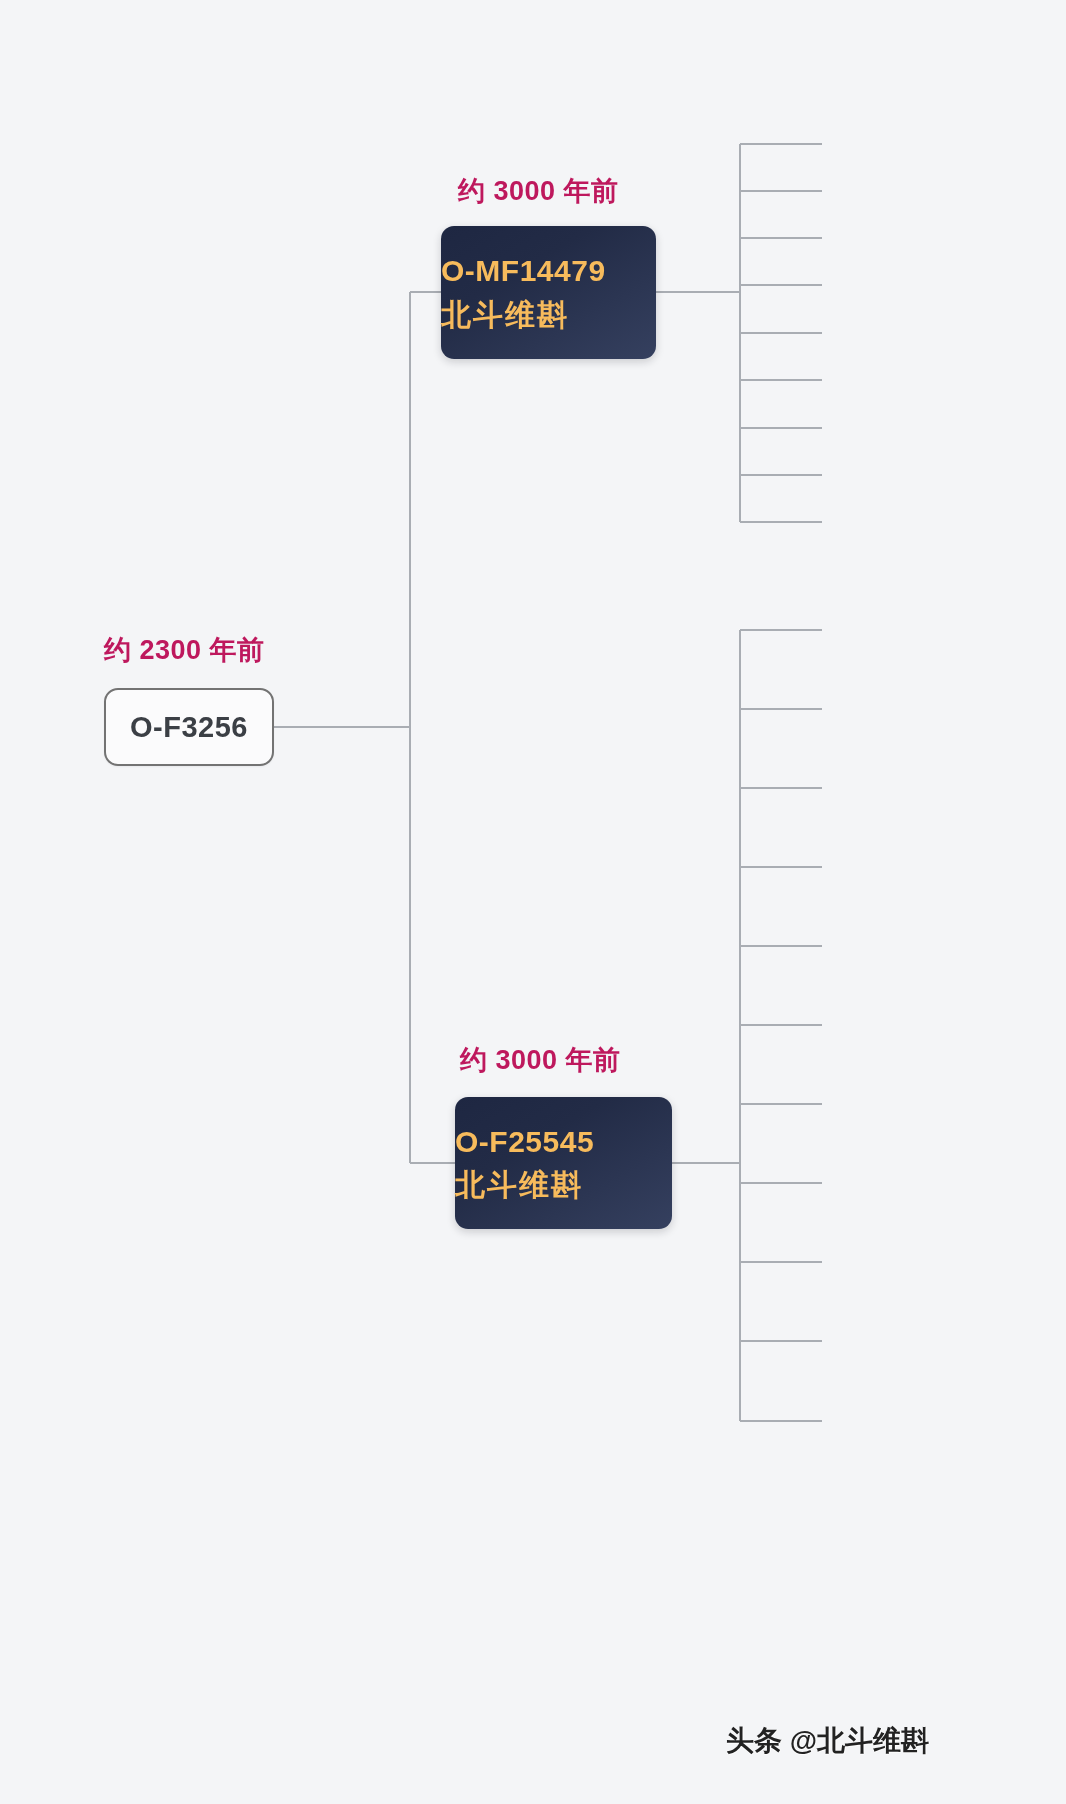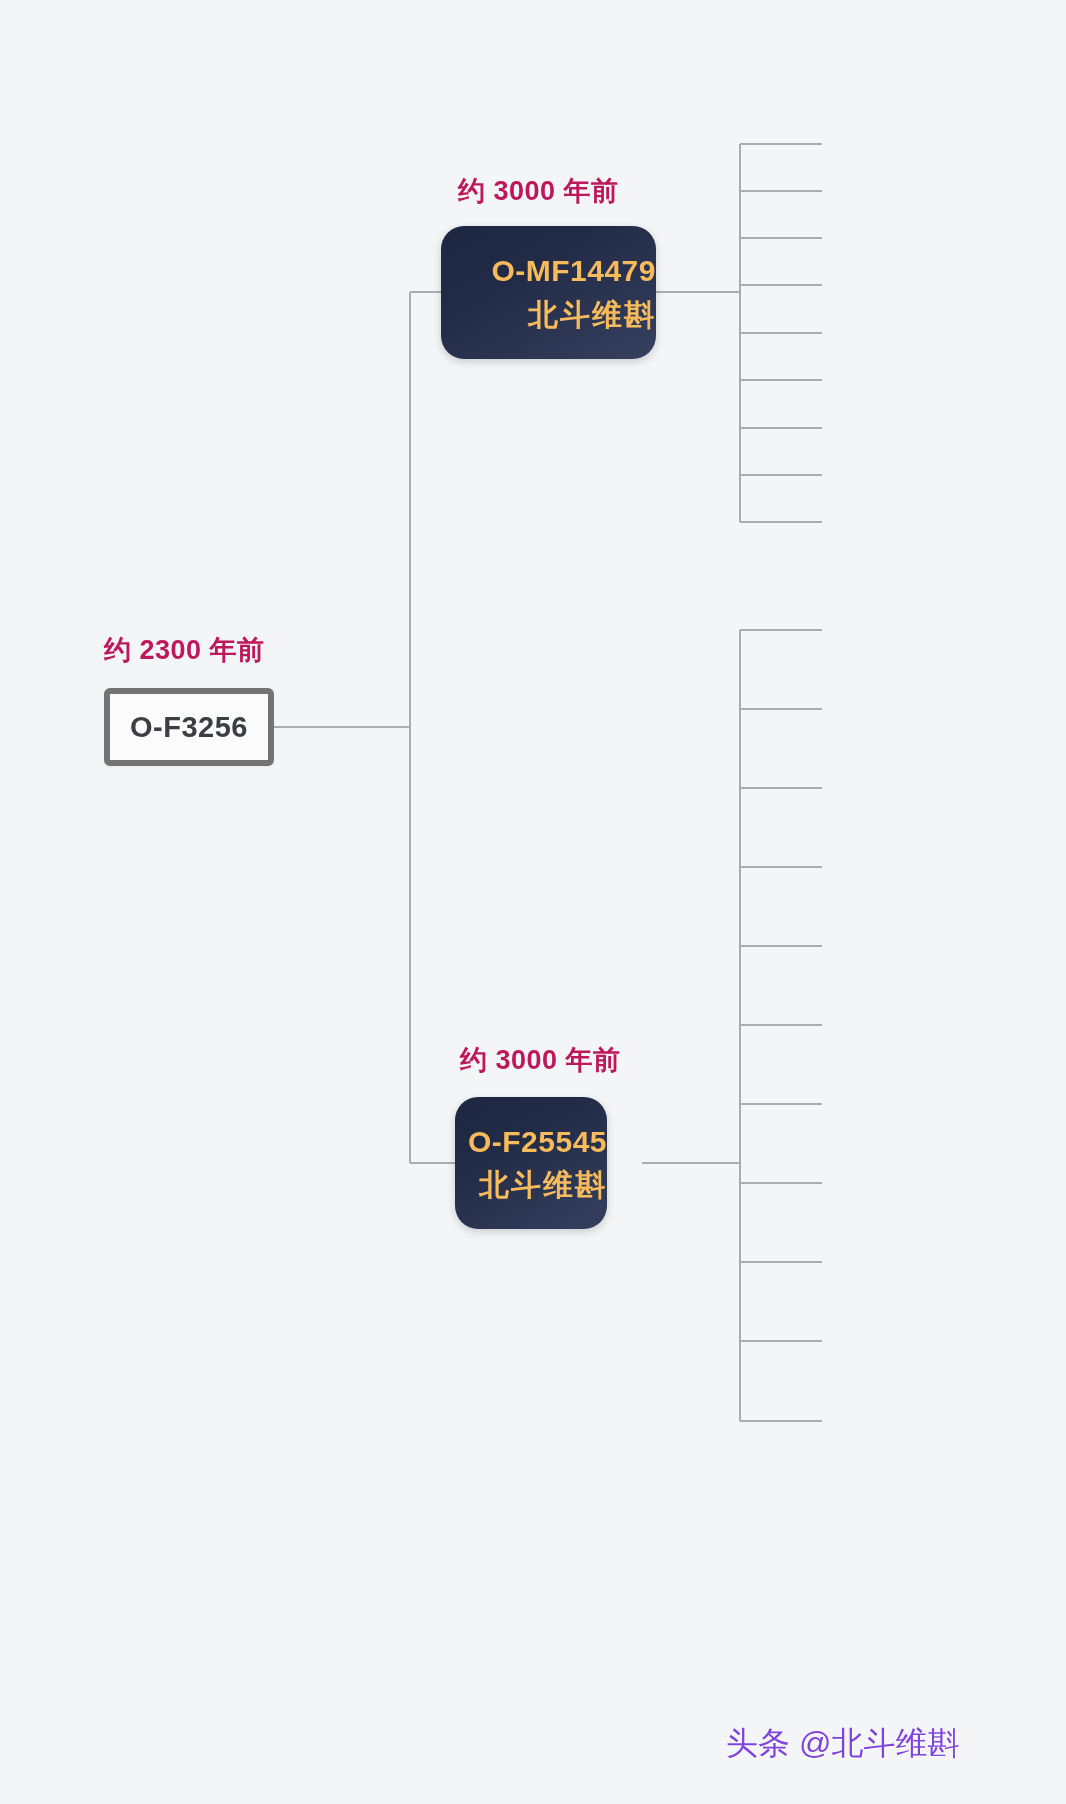--- a/index.html
+++ b/index.html
@@ -40,64 +40,64 @@
     font-weight: bold;
     letter-spacing: 0.5px;
     white-space: nowrap;
   }
 
   
   .node-root {
     position: absolute;
     box-sizing: border-box;
     background: #fbfbfc;
-    border: 6px solid #737373;
-    border-radius: 6px;
+    border: 2px solid #737373;
+    border-radius: 14px;
     display: flex;
     align-items: center;
     justify-content: center;
     color: #3b3f45;
     font-size: 29px;
     font-weight: bold;
     letter-spacing: 0.5px;
     box-shadow: 0 1px 2px rgba(20,24,36,0.05);
   }
 
   
   .node-dark {
     position: absolute;
     box-sizing: border-box;
     background: linear-gradient(150deg, #1e2742 0%, #222b46 35%, #35405f 100%);
-    border-radius: 23px;
+    border-radius: 13px;
     display: flex;
     flex-direction: column;
-    align-items: flex-end;
+    align-items: flex-start;
     justify-content: center;
     color: #f5b councils;
     box-shadow: 0 3px 8px rgba(20,24,36,0.18);
   }
   .node-dark .line1,
   .node-dark .line2 {
     color: #f7bb5c;
     font-size: 30px;
     font-weight: bold;
     letter-spacing: 0.5px;
     line-height: 1.45;
     white-space: nowrap;
   }
   .node-dark .line2 {
     letter-spacing: 2px;
   }
 
   
   .watermark {
     position: absolute;
-    color: #6d28d9;
-    font-size: 32px;
-    font-weight: normal;
+    color: #000000;
+    font-size: 28px;
+    font-weight: bold;
     white-space: nowrap;
     opacity: 0.86;
     text-shadow: 0 1px 0 #ffffff, 1px 0 0 #ffffff;
   }
 </style>
 </head>
 <body>
 
 <div id="stage">
 
@@ -152,20 +152,20 @@
 
   <div class="era-label" style="left:458px; top:173px;">约 3000 年前</div>
 
   <div class="node-dark" style="left:441px; top:226px; width:215px; height:133px;">
     <span class="line1">O-MF14479</span>
     <span class="line2">北斗维斟</span>
   </div>
 
   <div class="era-label" style="left:460px; top:1042px;">约 3000 年前</div>
 
-  <div class="node-dark" style="left:455px; top:1097px; width:152px; height:132px;">
+  <div class="node-dark" style="left:455px; top:1097px; width:217px; height:132px;">
     <span class="line1">O-F25545</span>
     <span class="line2">北斗维斟</span>
   </div>
 
   <div class="watermark" style="left:726px; top:1722px;">头条 @北斗维斟</div>
 
 </div>
 
 </body></html>

